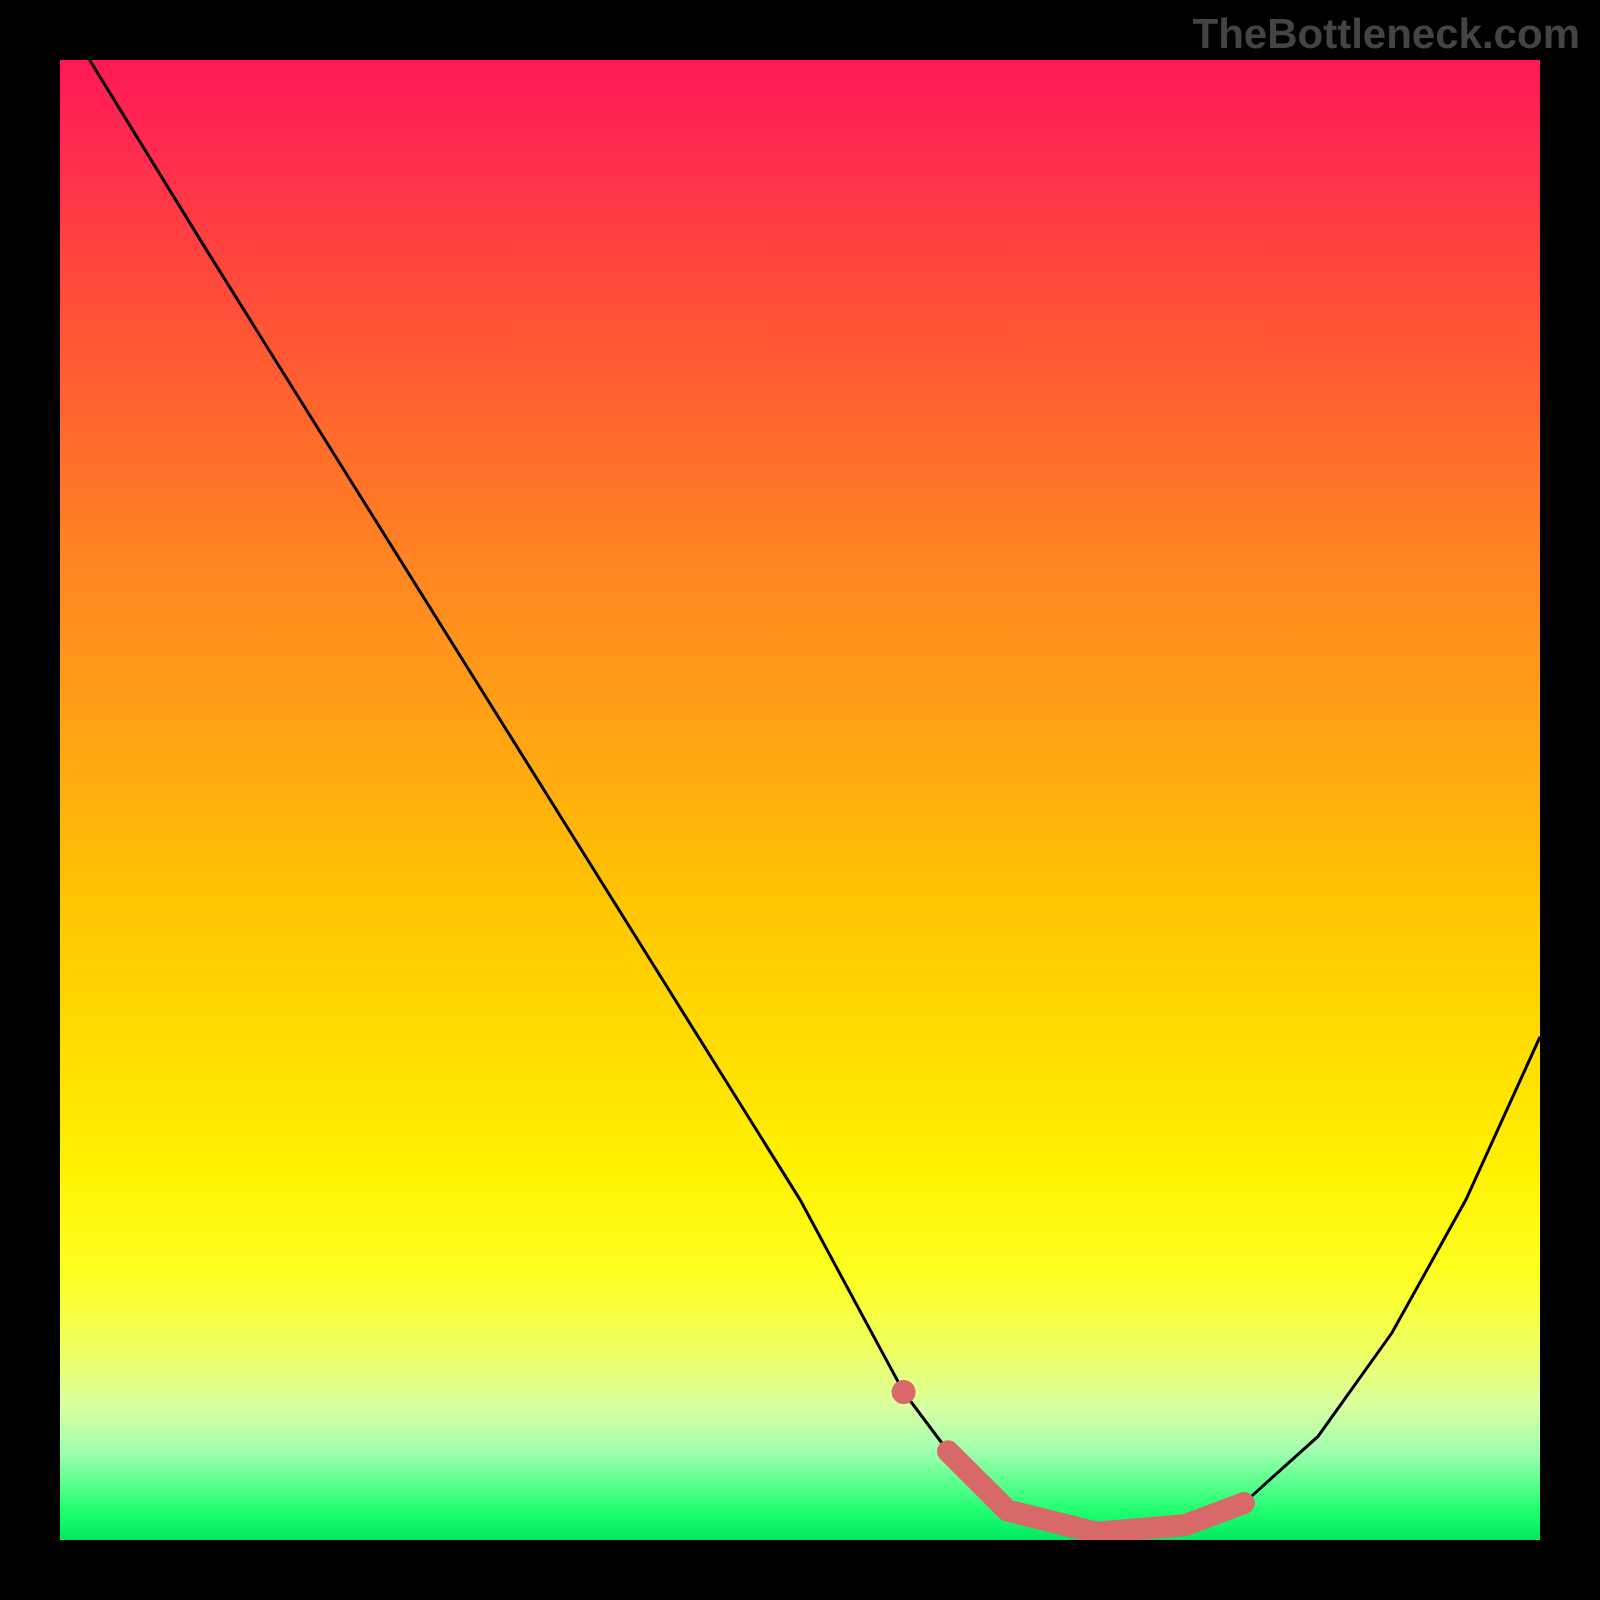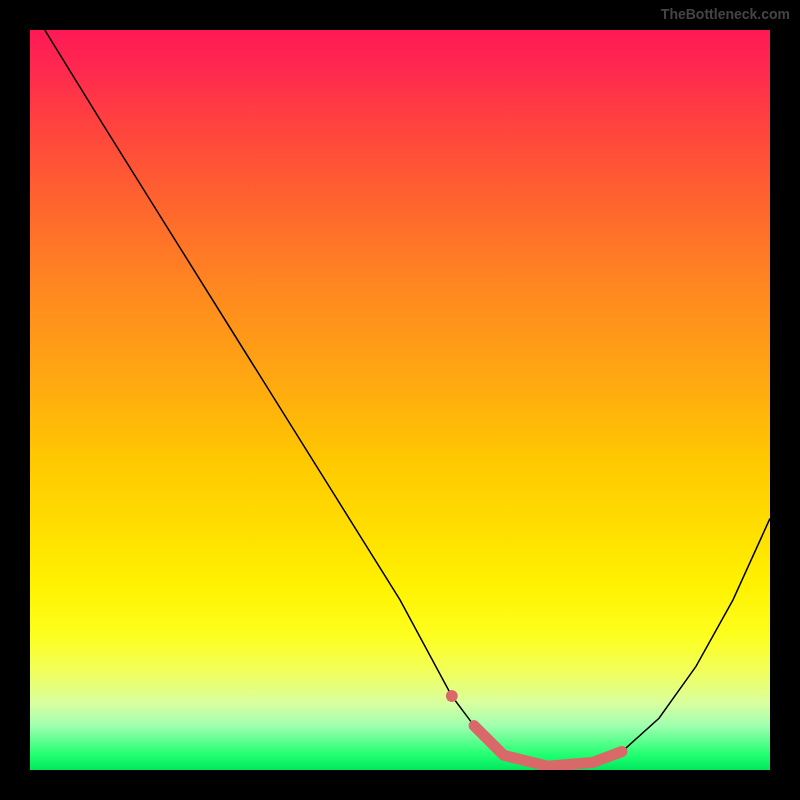--- a/index.html
+++ b/index.html
@@ -12,21 +12,21 @@
       height: 800px;
       background: #000;
       position: relative;
       font-family: Arial, sans-serif;
     }
     .watermark {
       position: absolute;
       top: 6px;
       right: 10px;
       color: #444;
-      font-size: 14px;
+      font-size: 21px;
       font-weight: bold;
       z-index: 10;
     }
     .chart-area {
       position: absolute;
       top: 30px;
       left: 30px;
       width: 740px;
       height: 740px;
       overflow: hidden;

